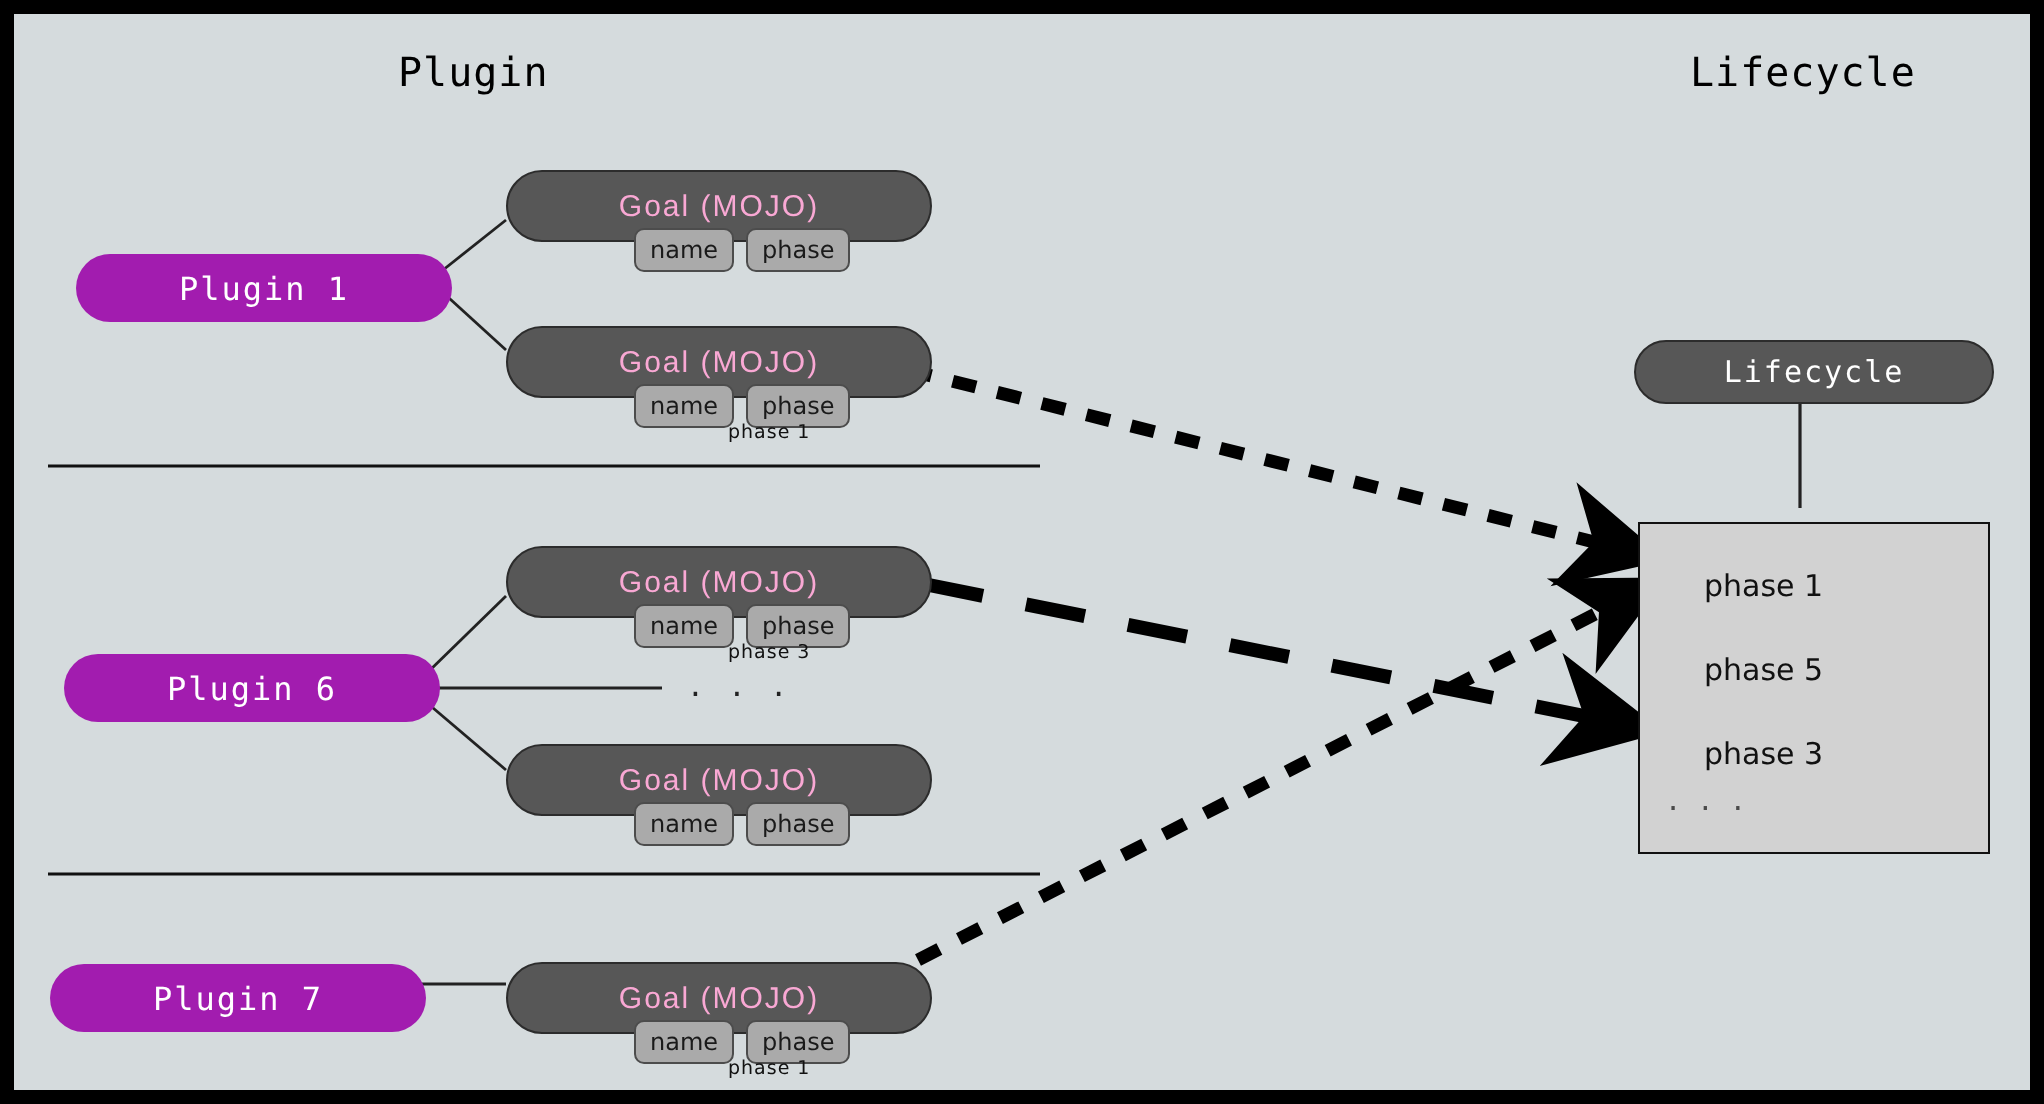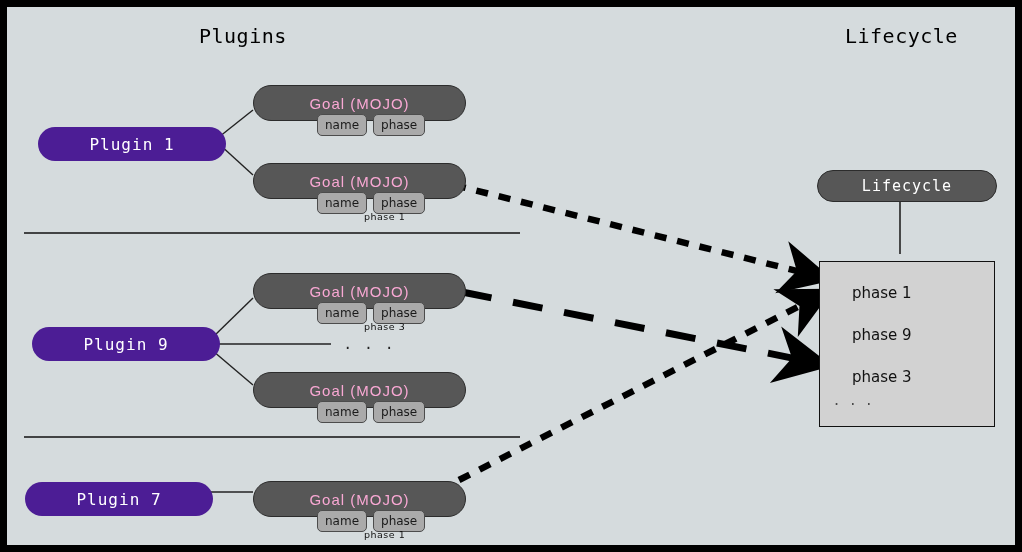--- a/index.html
+++ b/index.html
@@ -36,21 +36,21 @@
     position: absolute;
     left: 0; top: 0;
     width: 1008px;
     height: 538px;
     pointer-events: none;
   }
 
   
   .plugin-pill {
     position: absolute;
-    background: #4c1d95;
+    background: #a21caf;
     color: #ffffff;
     border-radius: 999px;
     display: flex;
     align-items: center;
     justify-content: center;
     font-size: 16px;
     letter-spacing: 1px;
     height: 34px;
     white-space: nowrap;
     font-family: "DejaVu Sans Mono", "Liberation Mono", monospace;
@@ -179,21 +179,21 @@
     font-size: 16px;
     letter-spacing: 3px;
     color: #4a4a4a;
   }
 </style>
 </head>
 <body>
 
 <div id="canvas">
 
-  <div class="col-title" id="plugins-title">Plugins</div>
+  <div class="col-title" id="plugins-title">Plugin</div>
   <div class="col-title" id="lifecycle-title">Lifecycle</div>
 
   <svg id="wires" viewBox="0 0 1008 538" xmlns="http://www.w3.org/2000/svg">
     <defs>
       <marker id="arrow" viewBox="0 0 12 12" refX="10" refY="6" markerWidth="9" markerHeight="9" orient="auto-start-reverse">
         <path d="M 0 0.5 L 11 6 L 0 11.5 L 3.2 6 Z" fill="#000000"></path>
       </marker>
     </defs>
 
     <path d="M 212,130 L 246,103" stroke="#222" stroke-width="1.4" fill="none"></path>
@@ -211,21 +211,21 @@
     <path d="M 17,430 L 513,430" stroke="#111" stroke-width="1.6" fill="none"></path>
 
     <path d="M 447,178 L 822,272" stroke="#000" stroke-width="6.5" fill="none" stroke-dasharray="12 11" stroke-linecap="butt" marker-end="url(#arrow)"></path>
 
     <path d="M 452,473 L 822,284" stroke="#000" stroke-width="6.5" fill="none" stroke-dasharray="12 11" stroke-linecap="butt" marker-end="url(#arrow)"></path>
 
     <path d="M 455,285 L 820,358" stroke="#000" stroke-width="7" fill="none" stroke-dasharray="30 22" stroke-linecap="butt" marker-end="url(#arrow)"></path>
   </svg>
 
   <div class="plugin-pill" id="plugin-1">Plugin 1</div>
-  <div class="plugin-pill" id="plugin-2">Plugin 9</div>
+  <div class="plugin-pill" id="plugin-2">Plugin 6</div>
   <div class="plugin-pill" id="plugin-3">Plugin 7</div>
 
   <div class="goal-box" id="goal-1">Goal (MOJO)</div>
   <div class="badge-row" id="badges-1">
     <span class="badge">name</span>
     <span class="badge">phase</span>
   </div>
 
   <div class="goal-box" id="goal-2">Goal (MOJO)</div>
   <div class="badge-row" id="badges-2">
@@ -253,17 +253,17 @@
     <span class="badge">phase</span>
   </div>
   <div class="phase-note" id="note-3">phase 1</div>
 
   <div id="plugin2-ellipsis">. . .</div>
 
   <div id="lifecycle-pill">Lifecycle</div>
 
   <div id="lifecycle-box"></div>
   <div class="phase-item" id="phase-item-1">phase 1</div>
-  <div class="phase-item" id="phase-item-2">phase 9</div>
+  <div class="phase-item" id="phase-item-2">phase 5</div>
   <div class="phase-item" id="phase-item-3">phase 3</div>
   <div class="phase-item" id="phase-item-more">. . .</div>
 
 </div>
 
 </body></html>

